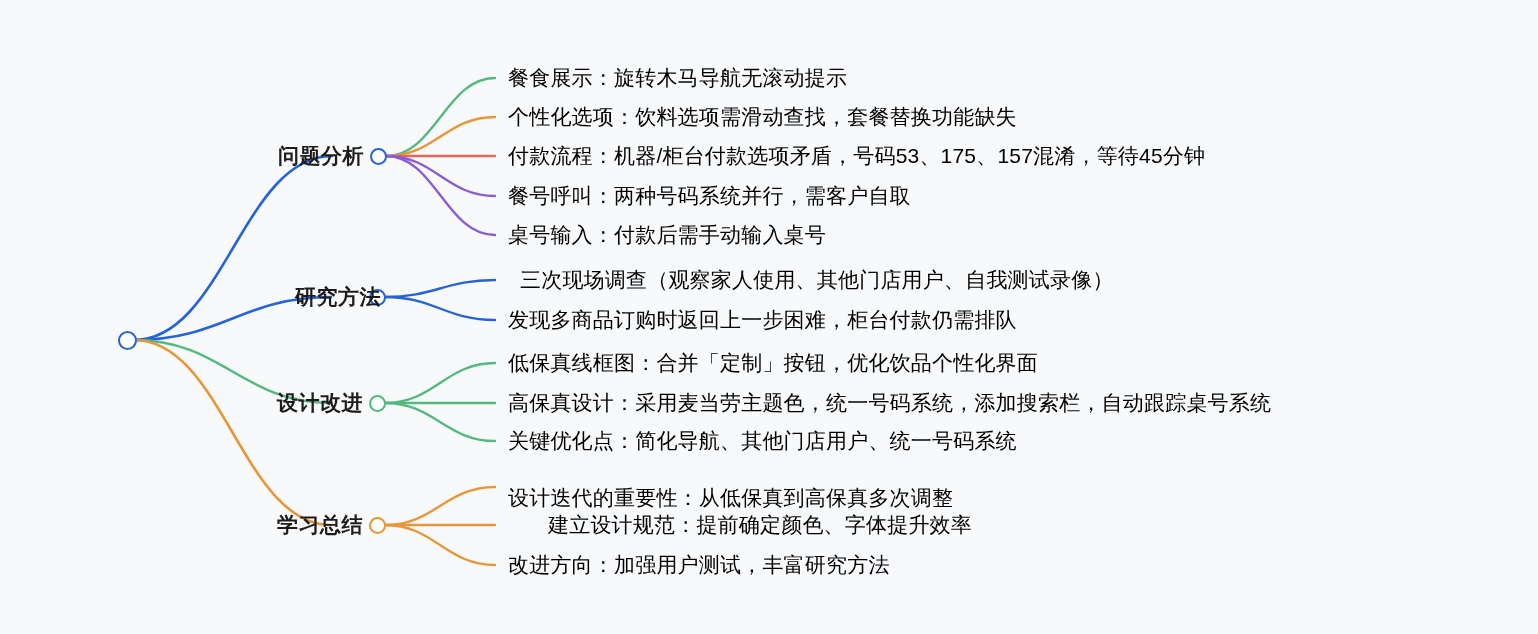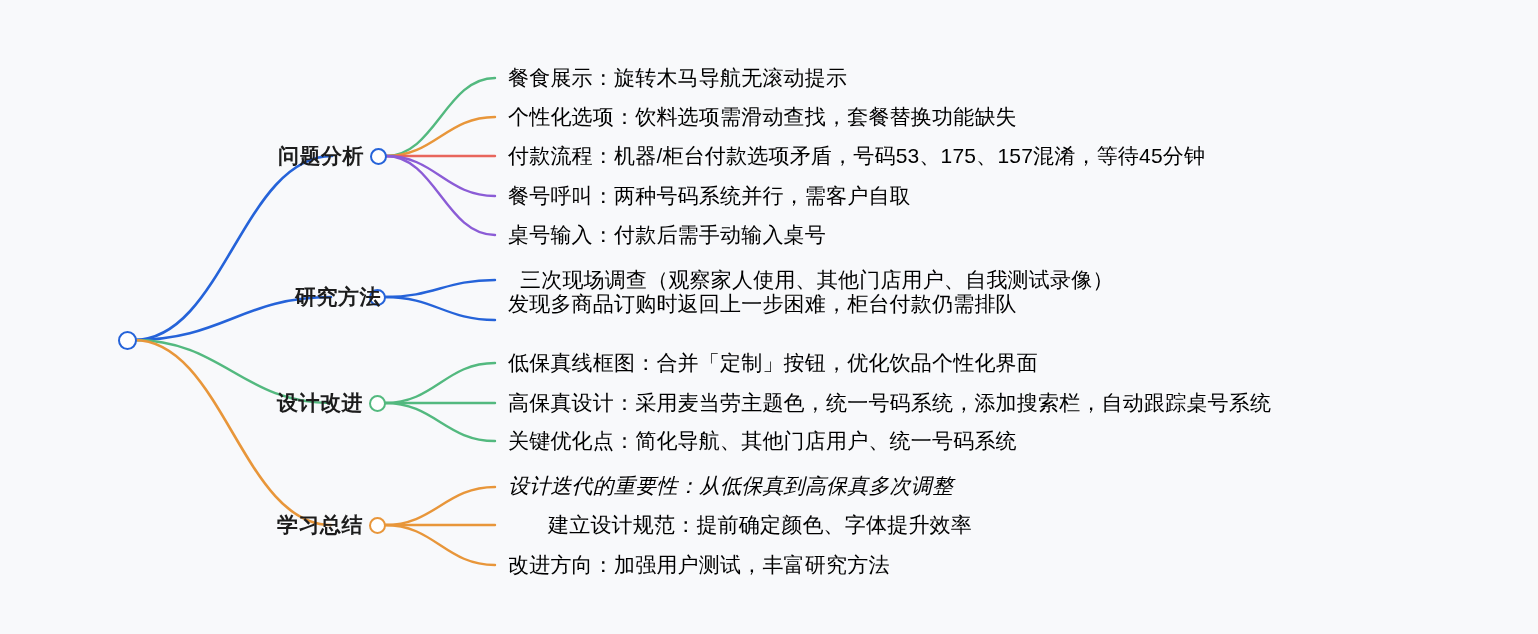--- a/index.html
+++ b/index.html
@@ -88,26 +88,26 @@
       <div class="node-dot branch-dot" style="left: 369.5px; top: 147.5px; border-color: rgb(37, 99, 217);"></div>
       <div class="branch-label" style="right: 1174px; top: 156px;">问题分析</div>
       <div class="leaf-label" style="left: 508px; top: 78px;">餐食展示：旋转木马导航无滚动提示</div>
       <div class="leaf-label" style="left: 508px; top: 117px;">个性化选项：饮料选项需滑动查找，套餐替换功能缺失</div>
       <div class="leaf-label" style="left: 508px; top: 156px;">付款流程：机器/柜台付款选项矛盾，号码53、175、157混淆，等待45分钟</div>
       <div class="leaf-label" style="left: 508px; top: 196px;">餐号呼叫：两种号码系统并行，需客户自取</div>
       <div class="leaf-label" style="left: 508px; top: 235px;">桌号输入：付款后需手动输入桌号</div>
       <div class="node-dot branch-dot" style="left: 368.5px; top: 288.5px; border-color: rgb(37, 99, 217);"></div>
       <div class="branch-label" style="right: 1157px; top: 297px;">研究方法</div>
       <div class="leaf-label" style="left: 520px; top: 280px;">三次现场调查（观察家人使用、其他门店用户、自我测试录像）</div>
-      <div class="leaf-label" style="left: 508px; top: 304px;">发现多商品订购时返回上一步困难，柜台付款仍需排队</div>
+      <div class="leaf-label" style="left: 508px; top: 320px;">发现多商品订购时返回上一步困难，柜台付款仍需排队</div>
       <div class="node-dot branch-dot" style="left: 368.5px; top: 394.5px; border-color: rgb(83, 185, 127);"></div>
       <div class="branch-label" style="right: 1175px; top: 403px;">设计改进</div>
       <div class="leaf-label" style="left: 508px; top: 363px;">低保真线框图：合并「定制」按钮，优化饮品个性化界面</div>
       <div class="leaf-label" style="left: 508px; top: 403px;">高保真设计：采用麦当劳主题色，统一号码系统，添加搜索栏，自动跟踪桌号系统</div>
       <div class="leaf-label" style="left: 508px; top: 441px;">关键优化点：简化导航、其他门店用户、统一号码系统</div>
       <div class="node-dot branch-dot" style="left: 368.5px; top: 516.5px; border-color: rgb(232, 150, 58);"></div>
       <div class="branch-label" style="right: 1175px; top: 525px; text-align: center;">学习总结</div>
-      <div class="leaf-label" style="left: 508px; top: 486px; font-style: italic;">设计迭代的重要性：从低保真到高保真多次调整</div>
+      <div class="leaf-label" style="left: 508px; top: 498px;">设计迭代的重要性：从低保真到高保真多次调整</div>
       <div class="leaf-label" style="left: 508px; top: 525px; margin-left: 40px;">建立设计规范：提前确定颜色、字体提升效率</div>
       <div class="leaf-label" style="left: 508px; top: 565px;">改进方向：加强用户测试，丰富研究方法</div>
       <div class="node-dot root-dot" style="left: 117.5px; top: 330.5px; border-color: rgb(37, 99, 217);"></div>
     </div>
 </div>
 
 </body></html>

